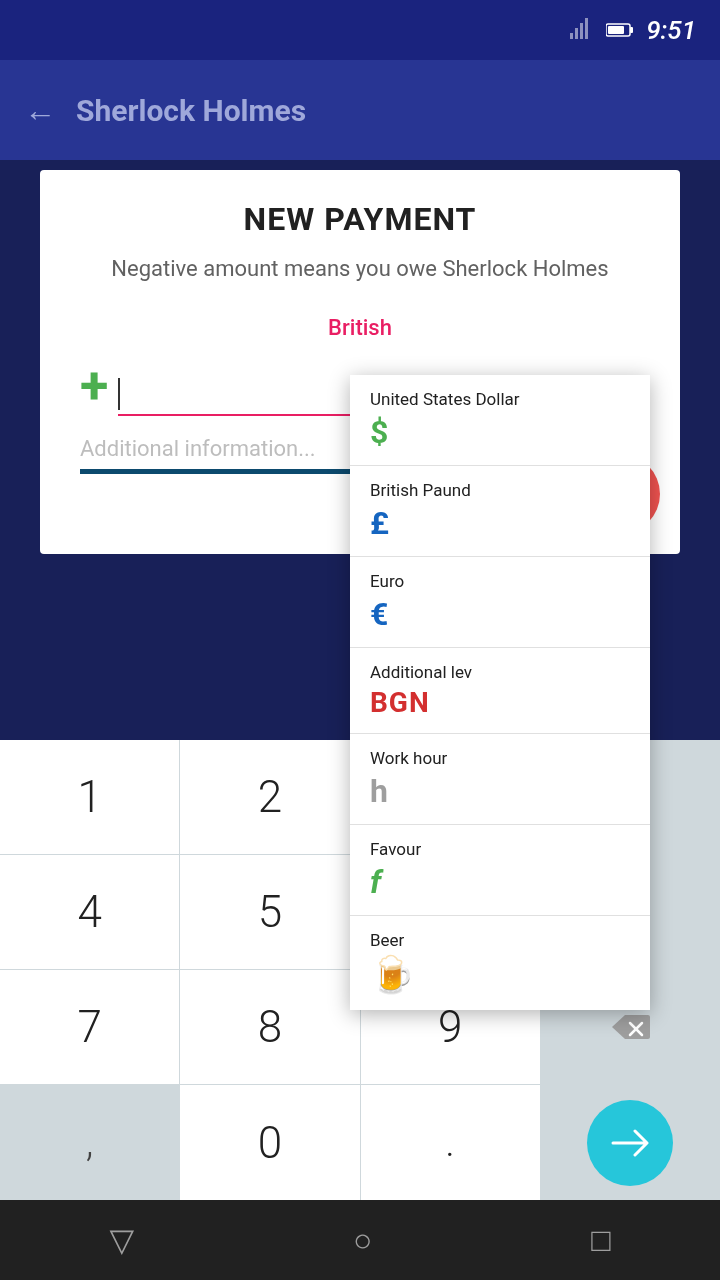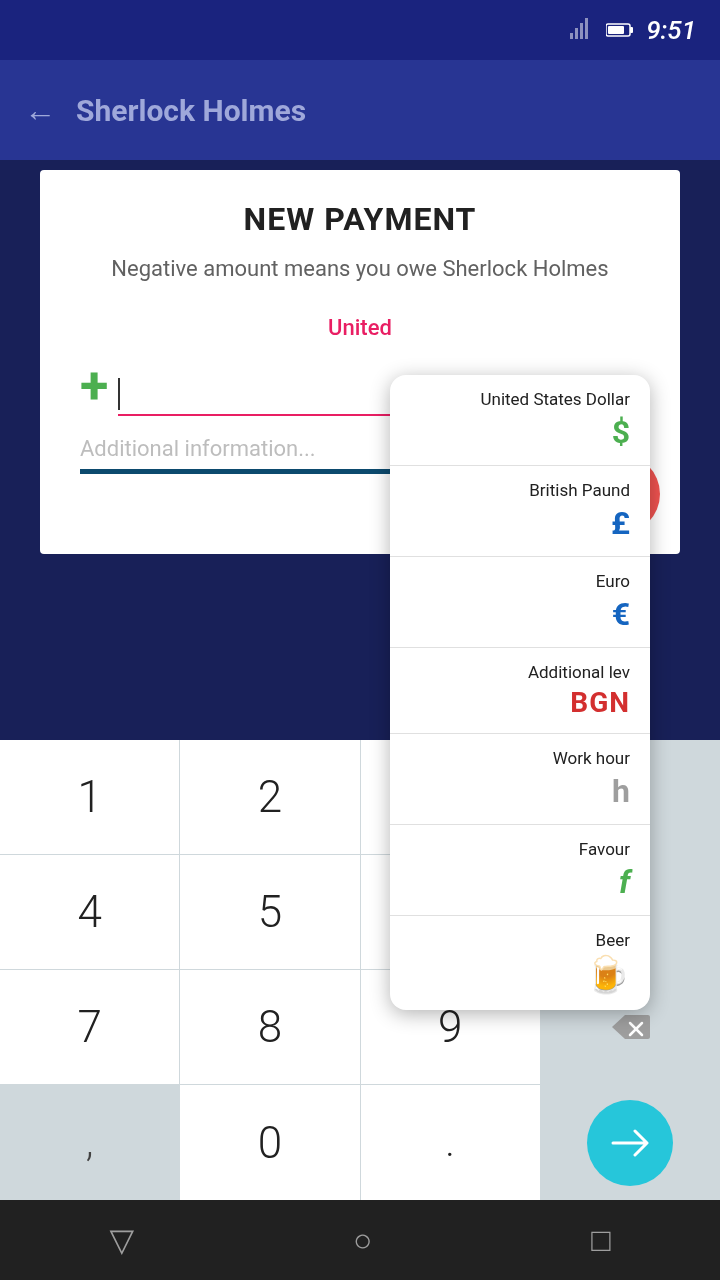--- a/index.html
+++ b/index.html
@@ -131,27 +131,26 @@
     .additional-placeholder {
       color: #bdbdbd;
       font-size: 22px;
     }
 
     
     .currency-dropdown {
       position: absolute;
       top: 60px;
       right: -10px;
-      width: 260px;
+      width: 300px;
       background: white;
-      border-radius: 16px;
+      border-radius: 0;
       box-shadow: 0 4px 20px rgba(0,0,0,0.3);
       z-index: 100;
       overflow: hidden;
-      text-align: right;
     }
     .currency-item {
       padding: 14px 20px;
       border-bottom: 1px solid #e0e0e0;
       cursor: pointer;
       display: flex;
       flex-direction: column;
     }
     .currency-item:last-child {
       border-bottom: none;
@@ -265,21 +264,21 @@
 </div>
 
 <div class="bg-overlay">
 
   <div class="dialog">
     <div class="dialog-title">NEW PAYMENT</div>
     <div class="dialog-subtitle">Negative amount means you owe Sherlock Holmes</div>
 
     <div style="position:relative; margin-bottom: 20px;">
       <div style="text-align:center; margin-bottom:6px;">
-        <span style="color:#e91e63; font-size:22px; font-weight:500;">United</span>
+        <span style="color:#e91e63; font-size:22px; font-weight:500;">British</span>
       </div>
       <div style="display:flex; align-items:flex-end; gap:10px;">
         <span class="plus-icon">+</span>
         <div class="amount-input-wrapper">
           <span class="amount-cursor"></span>
         </div>
 
         <div class="currency-dropdown" id="currency-dropdown">
 
         <div class="currency-item">

